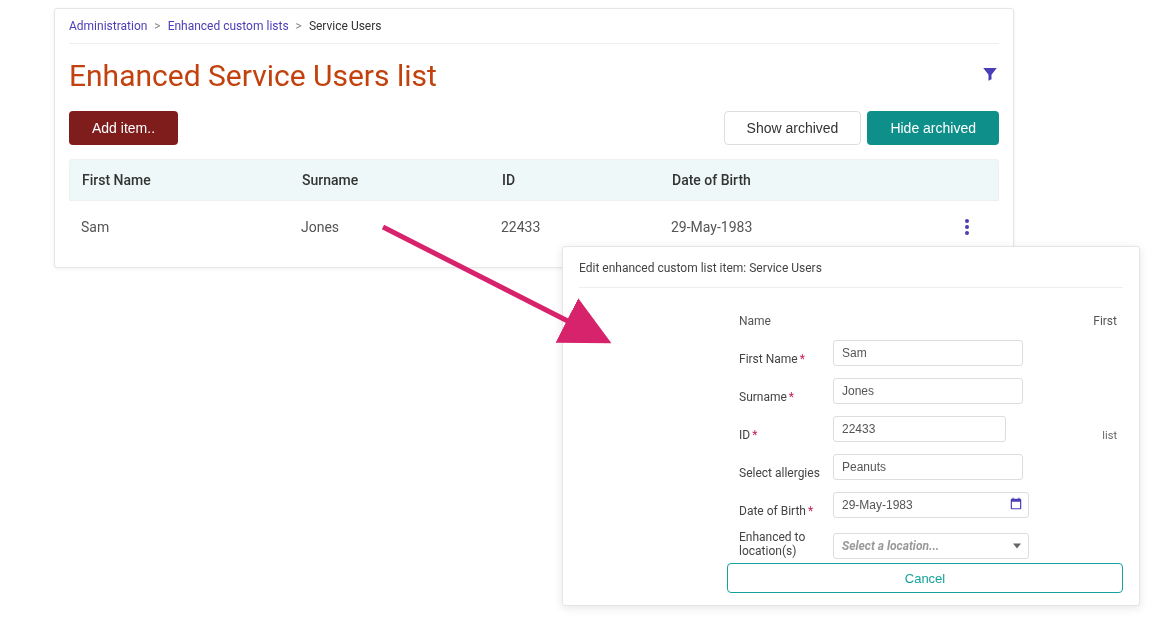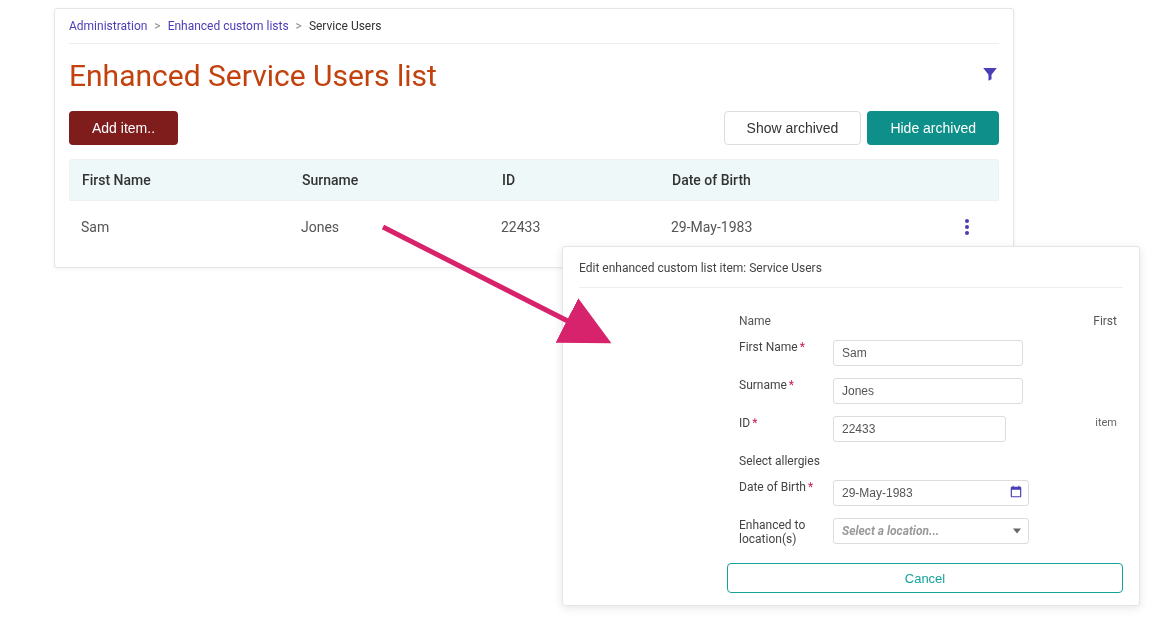--- a/index.html
+++ b/index.html
@@ -117,21 +117,21 @@
   .form-head {
     display: flex;
     justify-content: space-between;
     font-size: 12px;
     color: #555;
     margin-bottom: 12px;
     padding-right: 6px;
   }
   .form-row {
     display: flex;
-    align-items: flex-start;
+    align-items: flex-end;
     margin-bottom: 12px;
     font-size: 12px;
   }
   .form-label { width: 94px; color: #444; }
   .req { color: #c41d5c; margin-left: 2px; }
   .form-input {
     flex: 0 0 190px;
     height: 26px;
     border: 1px solid #ddd;
     border-radius: 3px;
@@ -234,25 +234,26 @@
     </div>
 
     <div class="form-row">
       <span class="form-label"><span>Surname</span><span class="req">*</span></span>
       <input class="form-input" value="Jones" style="">
     </div>
 
     <div class="form-row">
       <span class="form-label"><span>ID</span><span class="req">*</span></span>
       <input class="form-input short" value="22433" style="">
-      <span class="trail">item</span>
+      <span class="trail">list</span>
     </div>
 
     <div class="form-row">
       <span class="form-label">Select allergies</span>
+      <input class="form-input" value="Peanuts" style="">
     </div>
 
     <div class="form-row">
       <span class="form-label"><span>Date of Birth</span><span class="req">*</span></span>
       <div class="input-wrap" style="flex:0 0 196px;">
         <input class="form-input" style="flex: 1 1 0%;" value="29-May-1983">
         <span class="input-icon">
           <svg viewBox="0 0 24 24">
               <path d="M19 4h-1V2h-2v2H8V2H6v2H5C3.9 4 3 4.9 3 6v14c0 1.1.9 2 2 2h14c1.1 0 2-.9 2-2V6c0-1.1-.9-2-2-2zm0 16H5V9h14v11z"></path>
             </svg>

